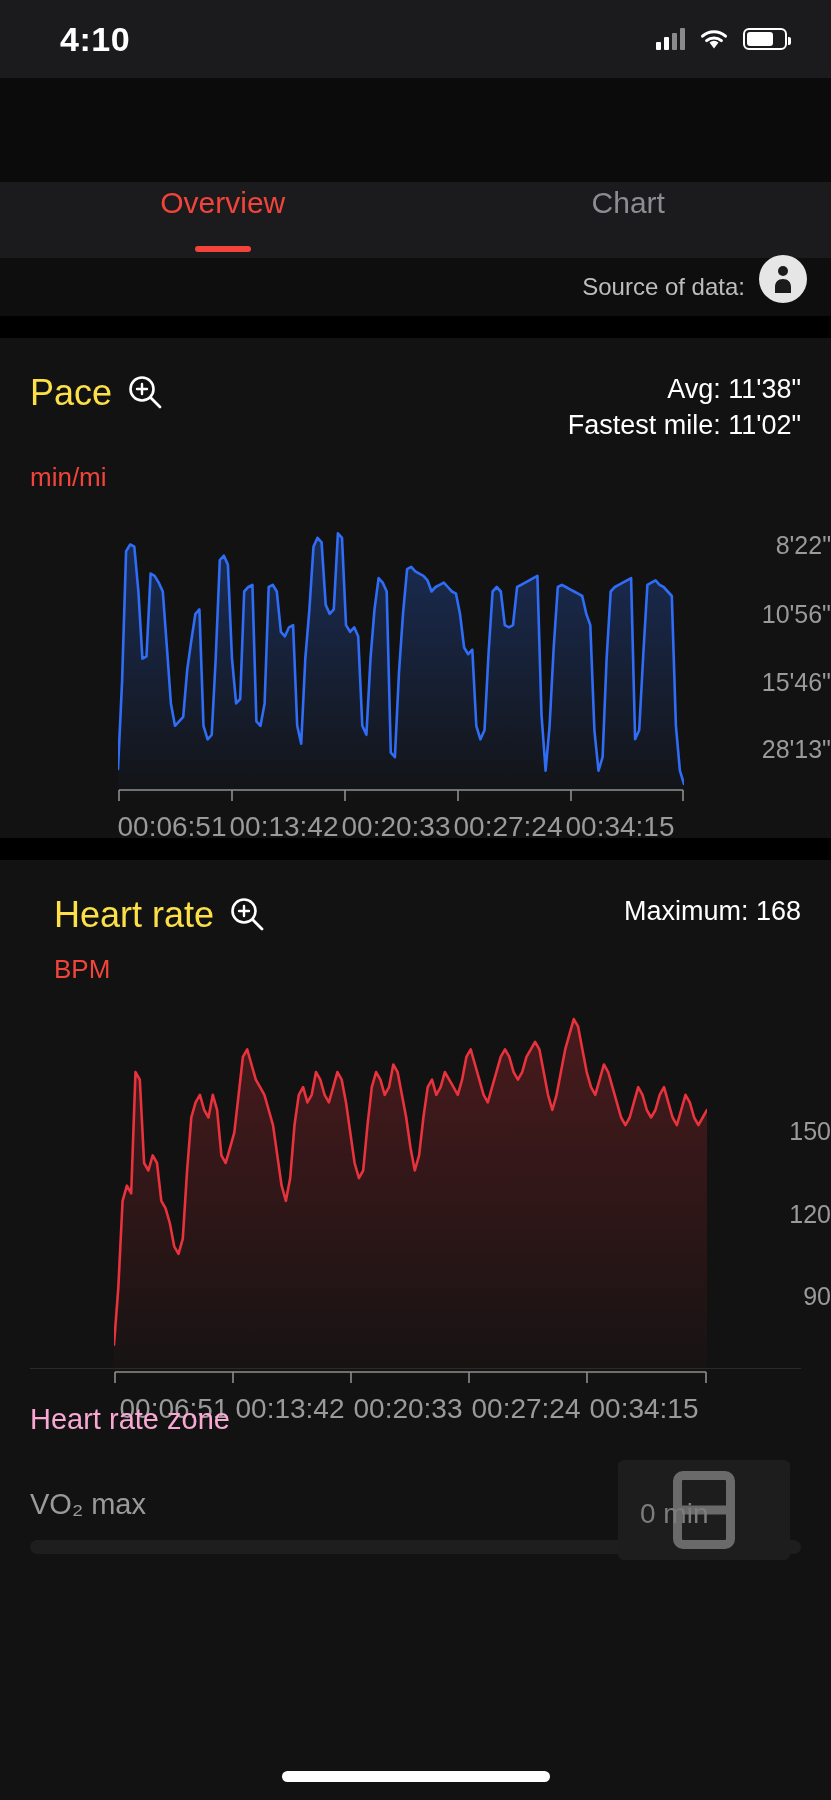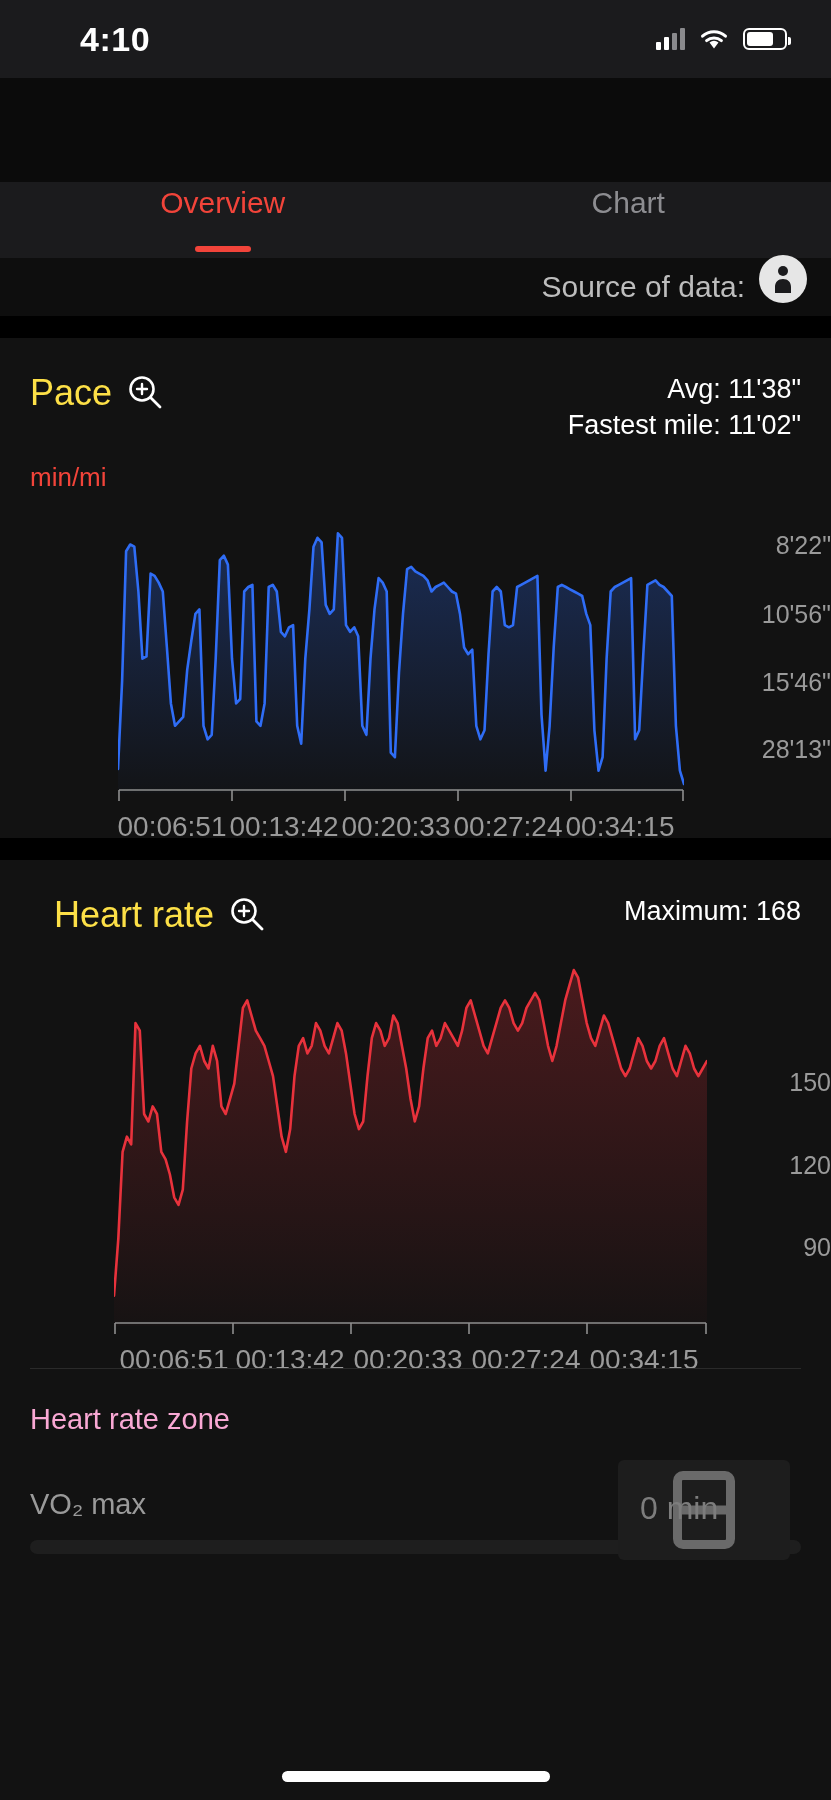--- a/index.html
+++ b/index.html
@@ -8,21 +8,21 @@
     font-family:"Liberation Sans","DejaVu Sans",sans-serif;
     color:#fff;-webkit-font-smoothing:antialiased;
   }
   .phone{position:absolute;inset:0;background:#0b0b0b;}
 
   
   .statusbar{
     position:absolute;top:0;left:0;right:0;height:78px;
     background:#1b1b1d;
     display:flex;align-items:center;justify-content:space-between;
-    padding:0 44px 0 80px;box-sizing:border-box;
+    padding:0 44px 0 60px;box-sizing:border-box;
   }
   .clock{font-size:34px;font-weight:600;letter-spacing:.5px;color:#fff;}
   .status-right{display:flex;align-items:center;gap:14px;}
   .bars{display:flex;align-items:flex-end;gap:3px;height:22px;}
   .bars i{display:block;width:5px;background:#fff;border-radius:1px;}
   .bars i:nth-child(1){height:8px;}
   .bars i:nth-child(2){height:13px;}
   .bars i:nth-child(3){height:17px;background:#8a8a8d;}
   .bars i:nth-child(4){height:22px;background:#8a8a8d;}
   .wifi{width:30px;height:22px;position:relative;}
@@ -66,21 +66,21 @@
     position:absolute;bottom:6px;left:50%;transform:translateX(-50%);
     width:56px;height:6px;border-radius:3px;background:#f2443a;
   }
 
   
   .source-strip{
     position:absolute;top:258px;left:0;right:0;height:58px;background:#0e0e0e;
     display:flex;align-items:center;justify-content:flex-end;
     padding-right:24px;box-sizing:border-box;
   }
-  .source-label{font-size:30px;color:#bdbdbd;margin-right:14px;}
+  .source-label{font-size:24px;color:#bdbdbd;margin-right:14px;}
   .source-icon{
     width:48px;height:48px;border-radius:50%;background:#e6e6e6;
     display:flex;align-items:center;justify-content:center;
     overflow:hidden;margin-top:-16px;
   }
 
   
   .gap{background:#000;}
   .card{background:#121212;position:absolute;left:0;right:0;}
 
@@ -120,21 +120,21 @@
   }
   .overlay-glyph{
     width:62px;height:78px;border:9px solid #6a6a6a;border-radius:10px;
     box-sizing:border-box;position:relative;
   }
   .overlay-glyph:before{
     content:"";position:absolute;left:-9px;right:-9px;top:50%;height:9px;
     background:#6a6a6a;transform:translateY(-50%);
   }
   .overlay-text{
-    position:absolute;font-size:32px;color:#7d7d7d;
+    position:absolute;font-size:28px;color:#7d7d7d;margin-top:8px;
   }
 
   
   .home-ind{
     position:absolute;bottom:18px;left:50%;transform:translateX(-50%);
     width:268px;height:11px;border-radius:6px;background:#fff;
   }
   .progressbar{
     position:absolute;left:30px;right:30px;height:14px;border-radius:7px;
     background:#1e1e1e;
@@ -252,20 +252,21 @@
             <path d="M16 10 v10 M11 15 h10" stroke="#fff" stroke-width="2.4" stroke-linecap="round"></path>
             <path d="M24.5 23.5 L34 33" stroke="#fff" stroke-width="2.8" stroke-linecap="round"></path>
           </svg>
         </span>
       </div>
       <div class="card-stats">
         <div>Maximum: 168</div>
       </div>
     </div>
 
+    <div class="unit">BPM</div>
 
     <div class="plot" style="height:530px;">
       <div class="ylab" style="top:146px;width:86px;">150</div>
       <div class="ylab" style="top:229px;width:86px;">120</div>
       <div class="ylab" style="top:311px;width:86px;">90</div>
 
       <svg id="hr-svg" style="position:absolute;left:90px;top:0;" width="593" height="390" viewBox="0 0 593 390" preserveAspectRatio="none">
         <defs>
           <linearGradient id="hrGrad" x1="0" y1="0" x2="0" y2="1">
             <stop offset="0%" stop-color="#e8323c" stop-opacity="0.26"></stop>

